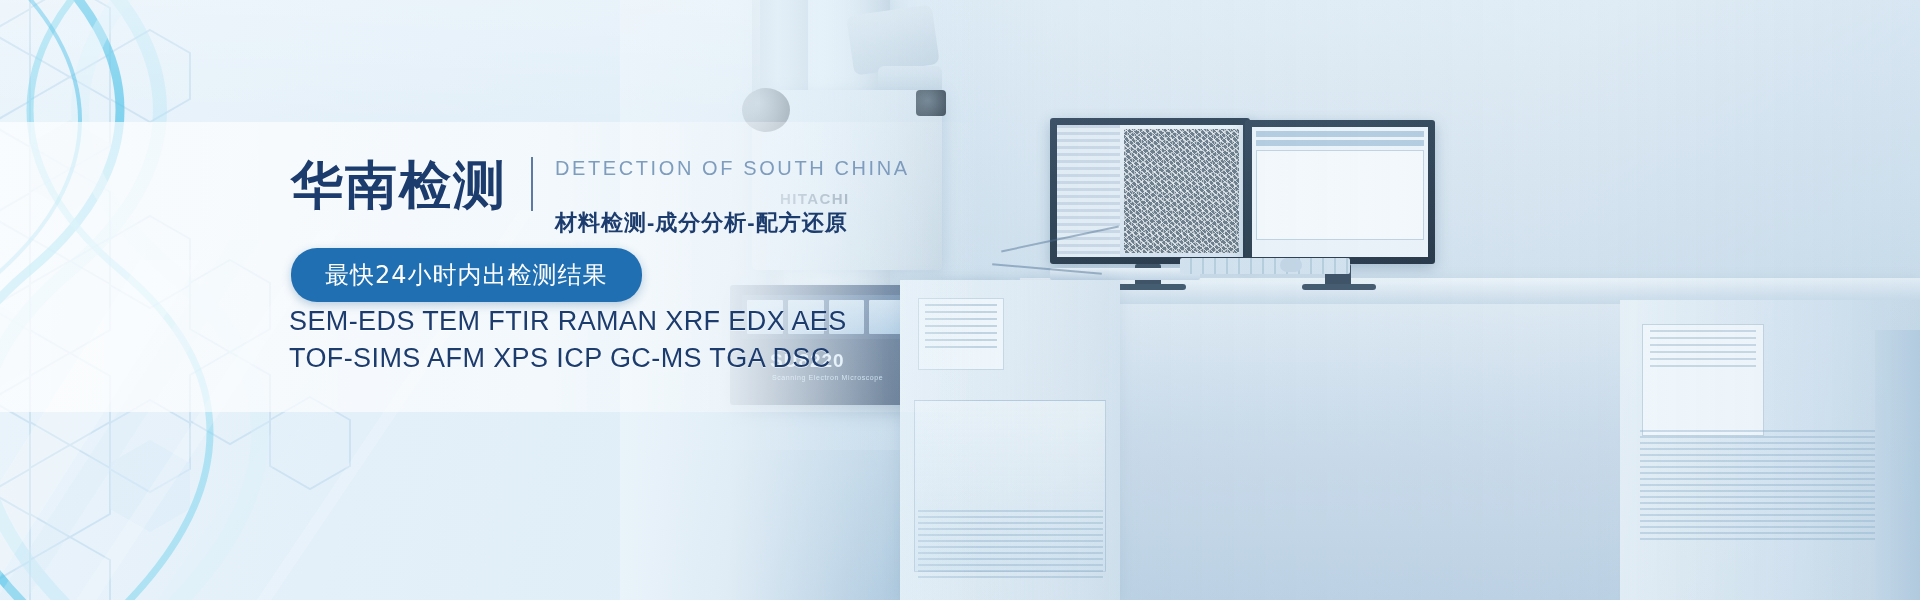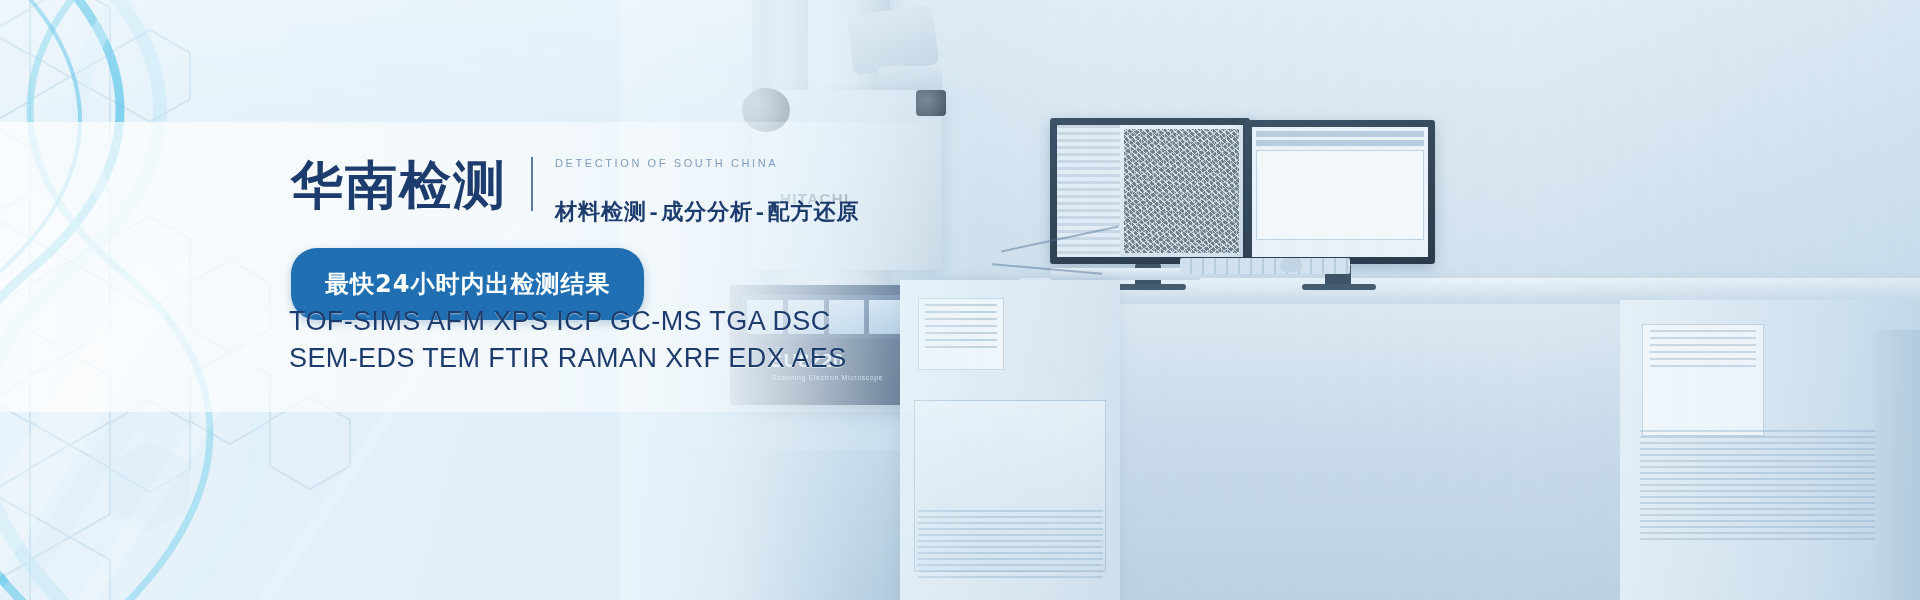--- a/index.html
+++ b/index.html
@@ -263,33 +263,33 @@
     color:#1d3c6e;letter-spacing:2px;
     text-shadow:0 1px 0 rgba(255,255,255,.6);
   }
   .vdiv{
     width:2px;height:54px;background:#2c4f84;opacity:.75;
     margin:0 22px 2px 24px;
   }
   .sub-col{padding-bottom:3px;}
   .sub-en{
     font-family:"Liberation Sans",sans-serif;
-    font-size:11px;letter-spacing:2.6px;color:#7e9cbd;
+    font-size:20px;letter-spacing:2.6px;color:#7e9cbd;
     margin-bottom:20px;white-space:nowrap;
   }
   .sub-cn{
-    font-family:Liberation Mono, monospace;
+    font-family:Liberation Sans, sans-serif;
     font-size:22px;font-weight:700;color:#1d3c6e;letter-spacing:1px;
     white-space:nowrap;
     margin-top:28px;
   }
   .pill{
     position:absolute;left:291px;top:248px;
     background:#1f6fb2;color:#ffffff;border-radius:26px;
-    padding:20px 34px;font-size:24px;font-weight:700;letter-spacing:1px;
+    padding:11px 34px;font-size:24px;font-weight:400;letter-spacing:1px;
     font-family:"DejaVu Sans","Liberation Sans",sans-serif;
     box-shadow:0 3px 10px rgba(25,85,140,.28);
     white-space:nowrap;
   }
   .techs{
     position:absolute;left:289px;top:303px;
   }
   .tech-line{
     font-family:"Liberation Sans",sans-serif;
     font-size:27px;color:#1d3c6e;letter-spacing:.4px;line-height:37px;
@@ -454,18 +454,18 @@
       <div class="vdiv"></div>
       <div class="sub-col">
         <div class="sub-en">DETECTION OF SOUTH CHINA</div>
         <div class="sub-cn">材料检测-成分分析-配方还原</div>
       </div>
     </div>
 
     <div class="pill">最快24小时内出检测结果</div>
 
     <div class="techs">
+      <div class="tech-line">SEM-EDS TEM FTIR RAMAN XRF EDX AES</div>
       <div class="tech-line">TOF-SIMS AFM XPS ICP GC-MS TGA DSC</div>
-      <div class="tech-line">SEM-EDS TEM FTIR RAMAN XRF EDX AES</div>
     </div>
 
   </div>
 </div>
 
 </body></html>

